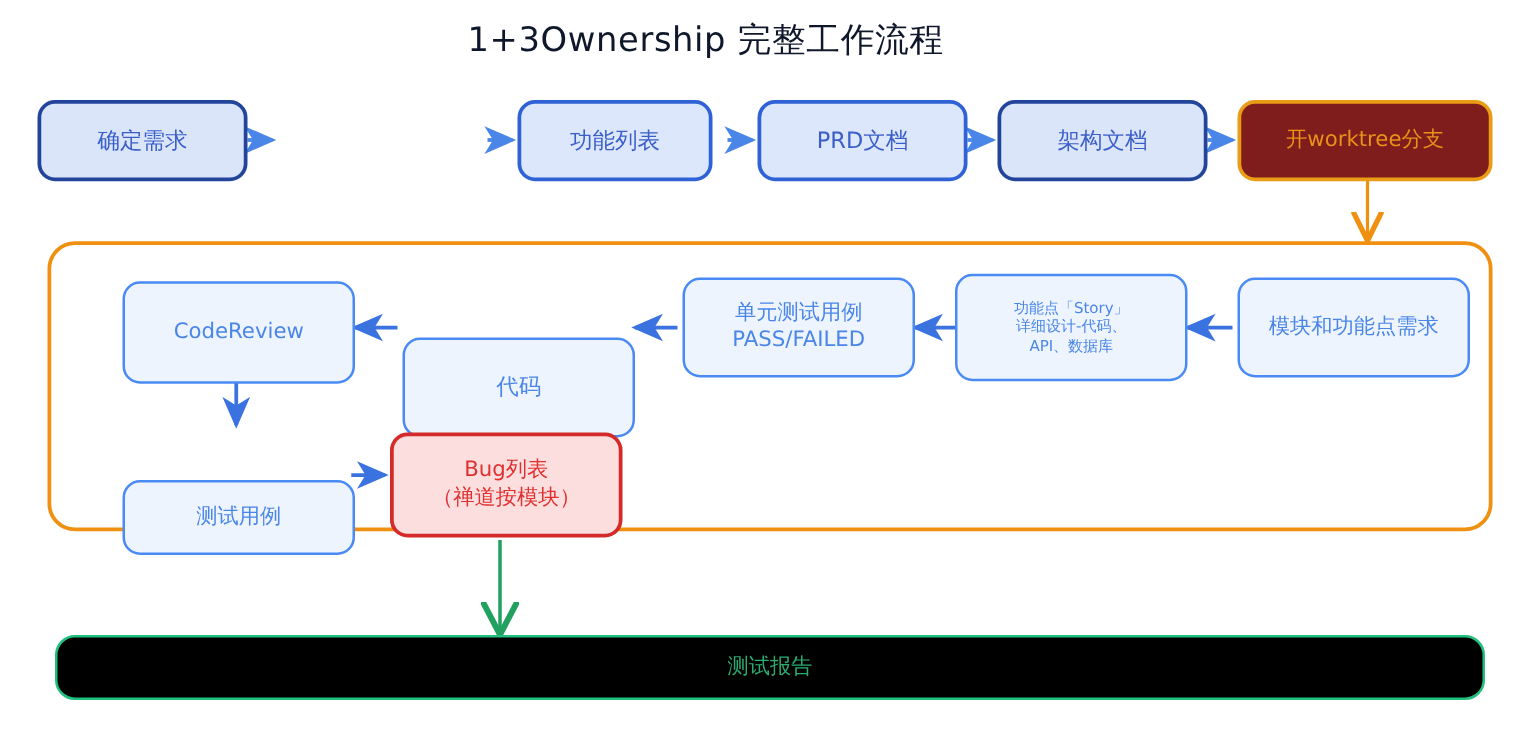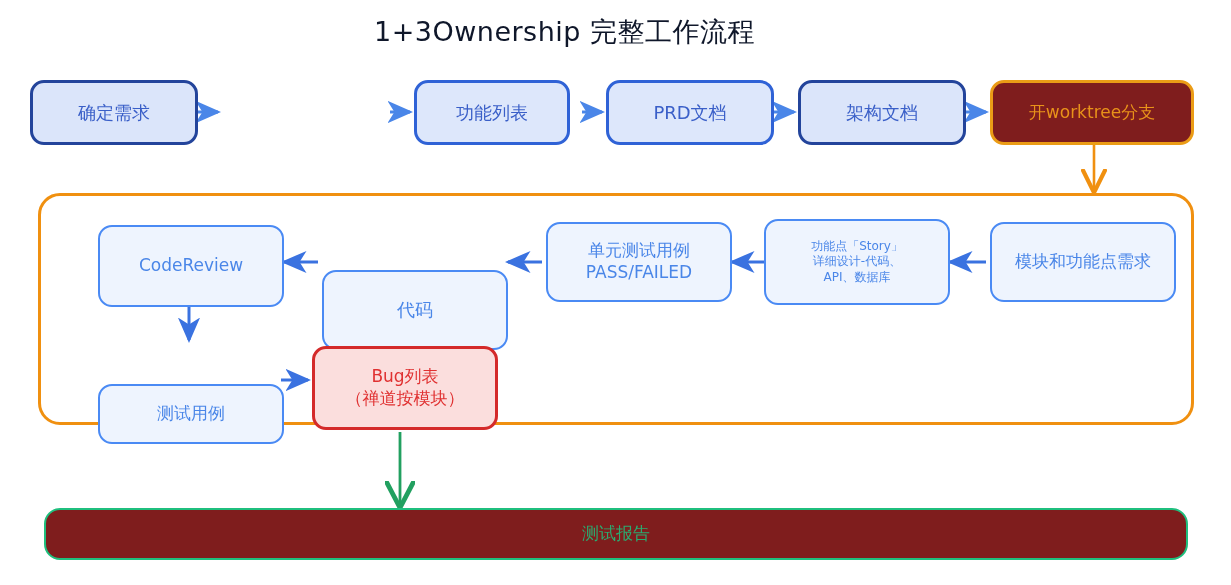--- a/index.html
+++ b/index.html
@@ -65,21 +65,21 @@
     background: #7f1d1d;
     border: 3px solid #eb9c16;
     color: #e8921a;
   }
   .node-red {
     background: #fbdedd;
     border: 3px solid #d42a2a;
     color: #e03131;
   }
   .node-green {
-    background: #7f1d1d;
+    background: #000000;
     border: 2.5px solid #1fbf7e;
     color: #2bab70;
   }
 
   
   .frame {
     position: absolute;
     box-sizing: border-box;
     border-radius: 22px;
     background: transparent;

